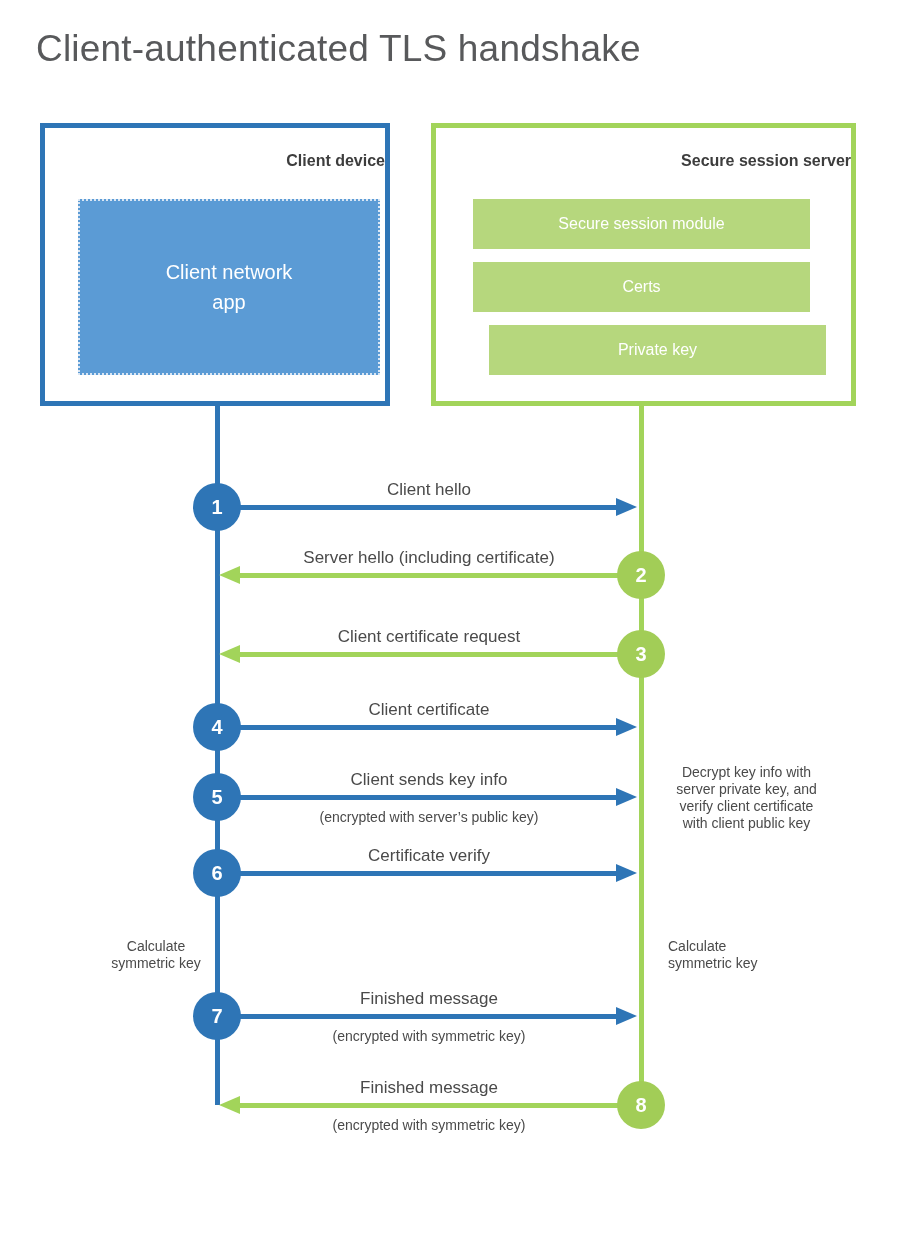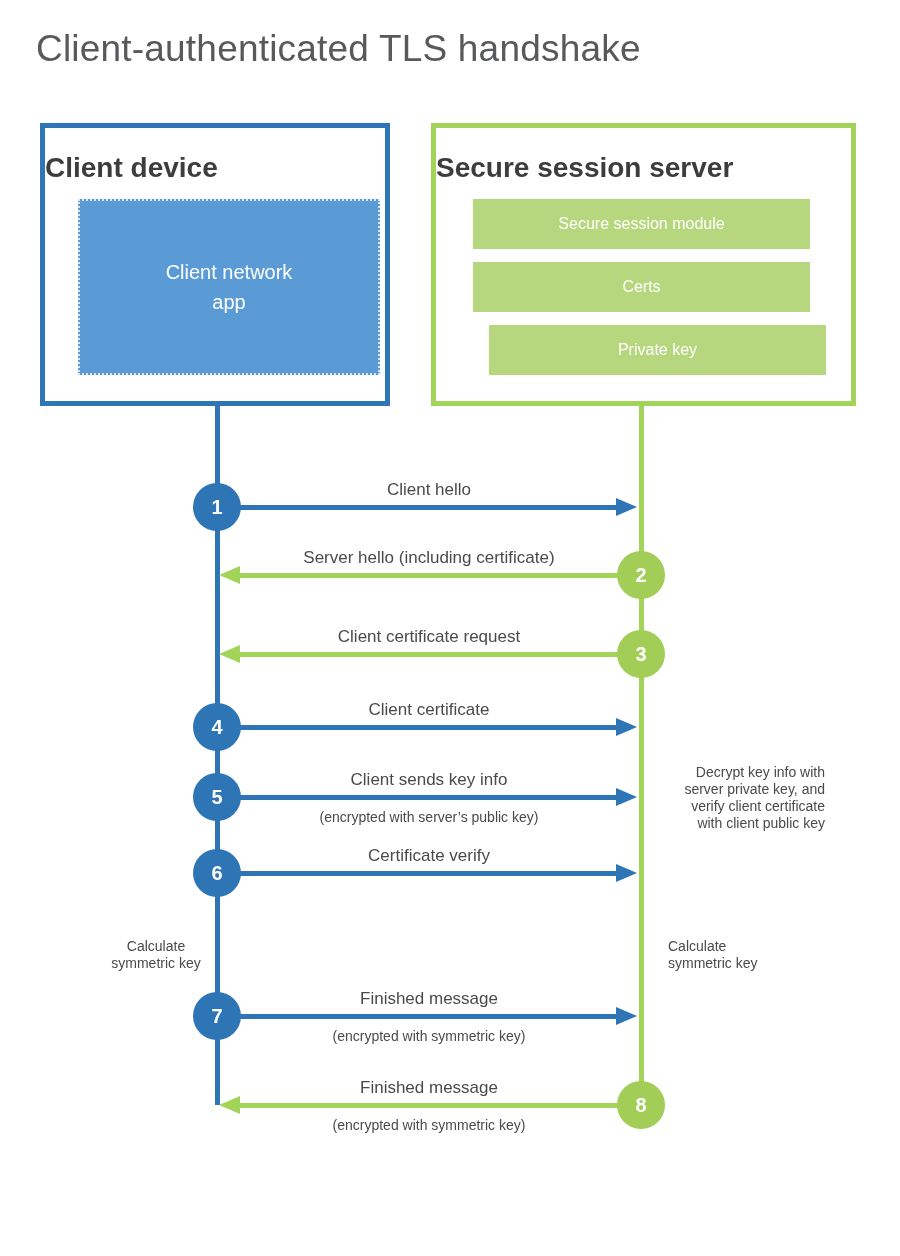--- a/index.html
+++ b/index.html
@@ -4,22 +4,22 @@
 <style>
   html,body{margin:0;padding:0;background:#ffffff;}
   .page{position:relative;width:900px;height:1256px;background:#ffffff;overflow:hidden;
         font-family:"Liberation Sans", sans-serif;}
   .title{position:absolute;left:36px;top:28px;font-size:37px;font-weight:300;
          color:#58595b;letter-spacing:.2px;}
   
   .ebox{position:absolute;box-sizing:border-box;background:#fff;}
   .client-box{left:40px;top:123px;width:350px;height:283px;border:5px solid #2e75b6;}
   .server-box{left:431px;top:123px;width:425px;height:283px;border:5px solid #a2d45a;}
-  .box-title{position:absolute;left:0;right:0;top:24px;text-align:left;
-             font-size:28px;font-weight:bold;color:#3d3d3d;}
+  .box-title{position:absolute;left:0;right:0;top:24px;text-align:right;
+             font-size:16px;font-weight:bold;color:#3d3d3d;}
   .client-app{position:absolute;left:78px;top:199px;width:302px;height:176px;
               background:#5b9bd5;border:2px dotted #d9e6f4;box-sizing:border-box;
               display:flex;align-items:center;justify-content:center;}
   .client-app span{display:block;width:160px;text-align:center;color:#ffffff;
                    font-size:20px;line-height:1.5;}
   .server-bar{position:absolute;left:473px;width:337px;height:50px;background:#b6d77d;
               display:flex;align-items:center;justify-content:center;
               color:#ffffff;font-size:16px;}
   
   .vline{position:absolute;top:405px;width:5px;height:700px;}
@@ -40,21 +40,21 @@
   .c-blue{background:#2e75b6;}
   .c-green{background:#a2cd57;}
   
   .msg-label{position:absolute;left:237px;width:384px;text-align:center;
              font-size:17px;color:#4a4a4a;}
   .msg-sub{position:absolute;left:237px;width:384px;text-align:center;
            font-size:14px;color:#4a4a4a;}
   .note{position:absolute;font-size:14px;color:#4a4a4a;line-height:1.22;}
   .note-left{left:110px;top:938px;width:92px;text-align:center;}
   .note-right{left:668px;top:938px;width:110px;text-align:left;}
-  .note-decrypt{left:668px;top:764px;width:157px;text-align:right;}
+  .note-decrypt{left:668px;top:764px;width:157px;text-align:center;}
 </style>
 </head>
 <body>
 
 <div class="page">
 
   <div class="title">Client-authenticated TLS handshake</div>
 
   <div class="ebox client-box">
     <div class="box-title">Client device</div>

